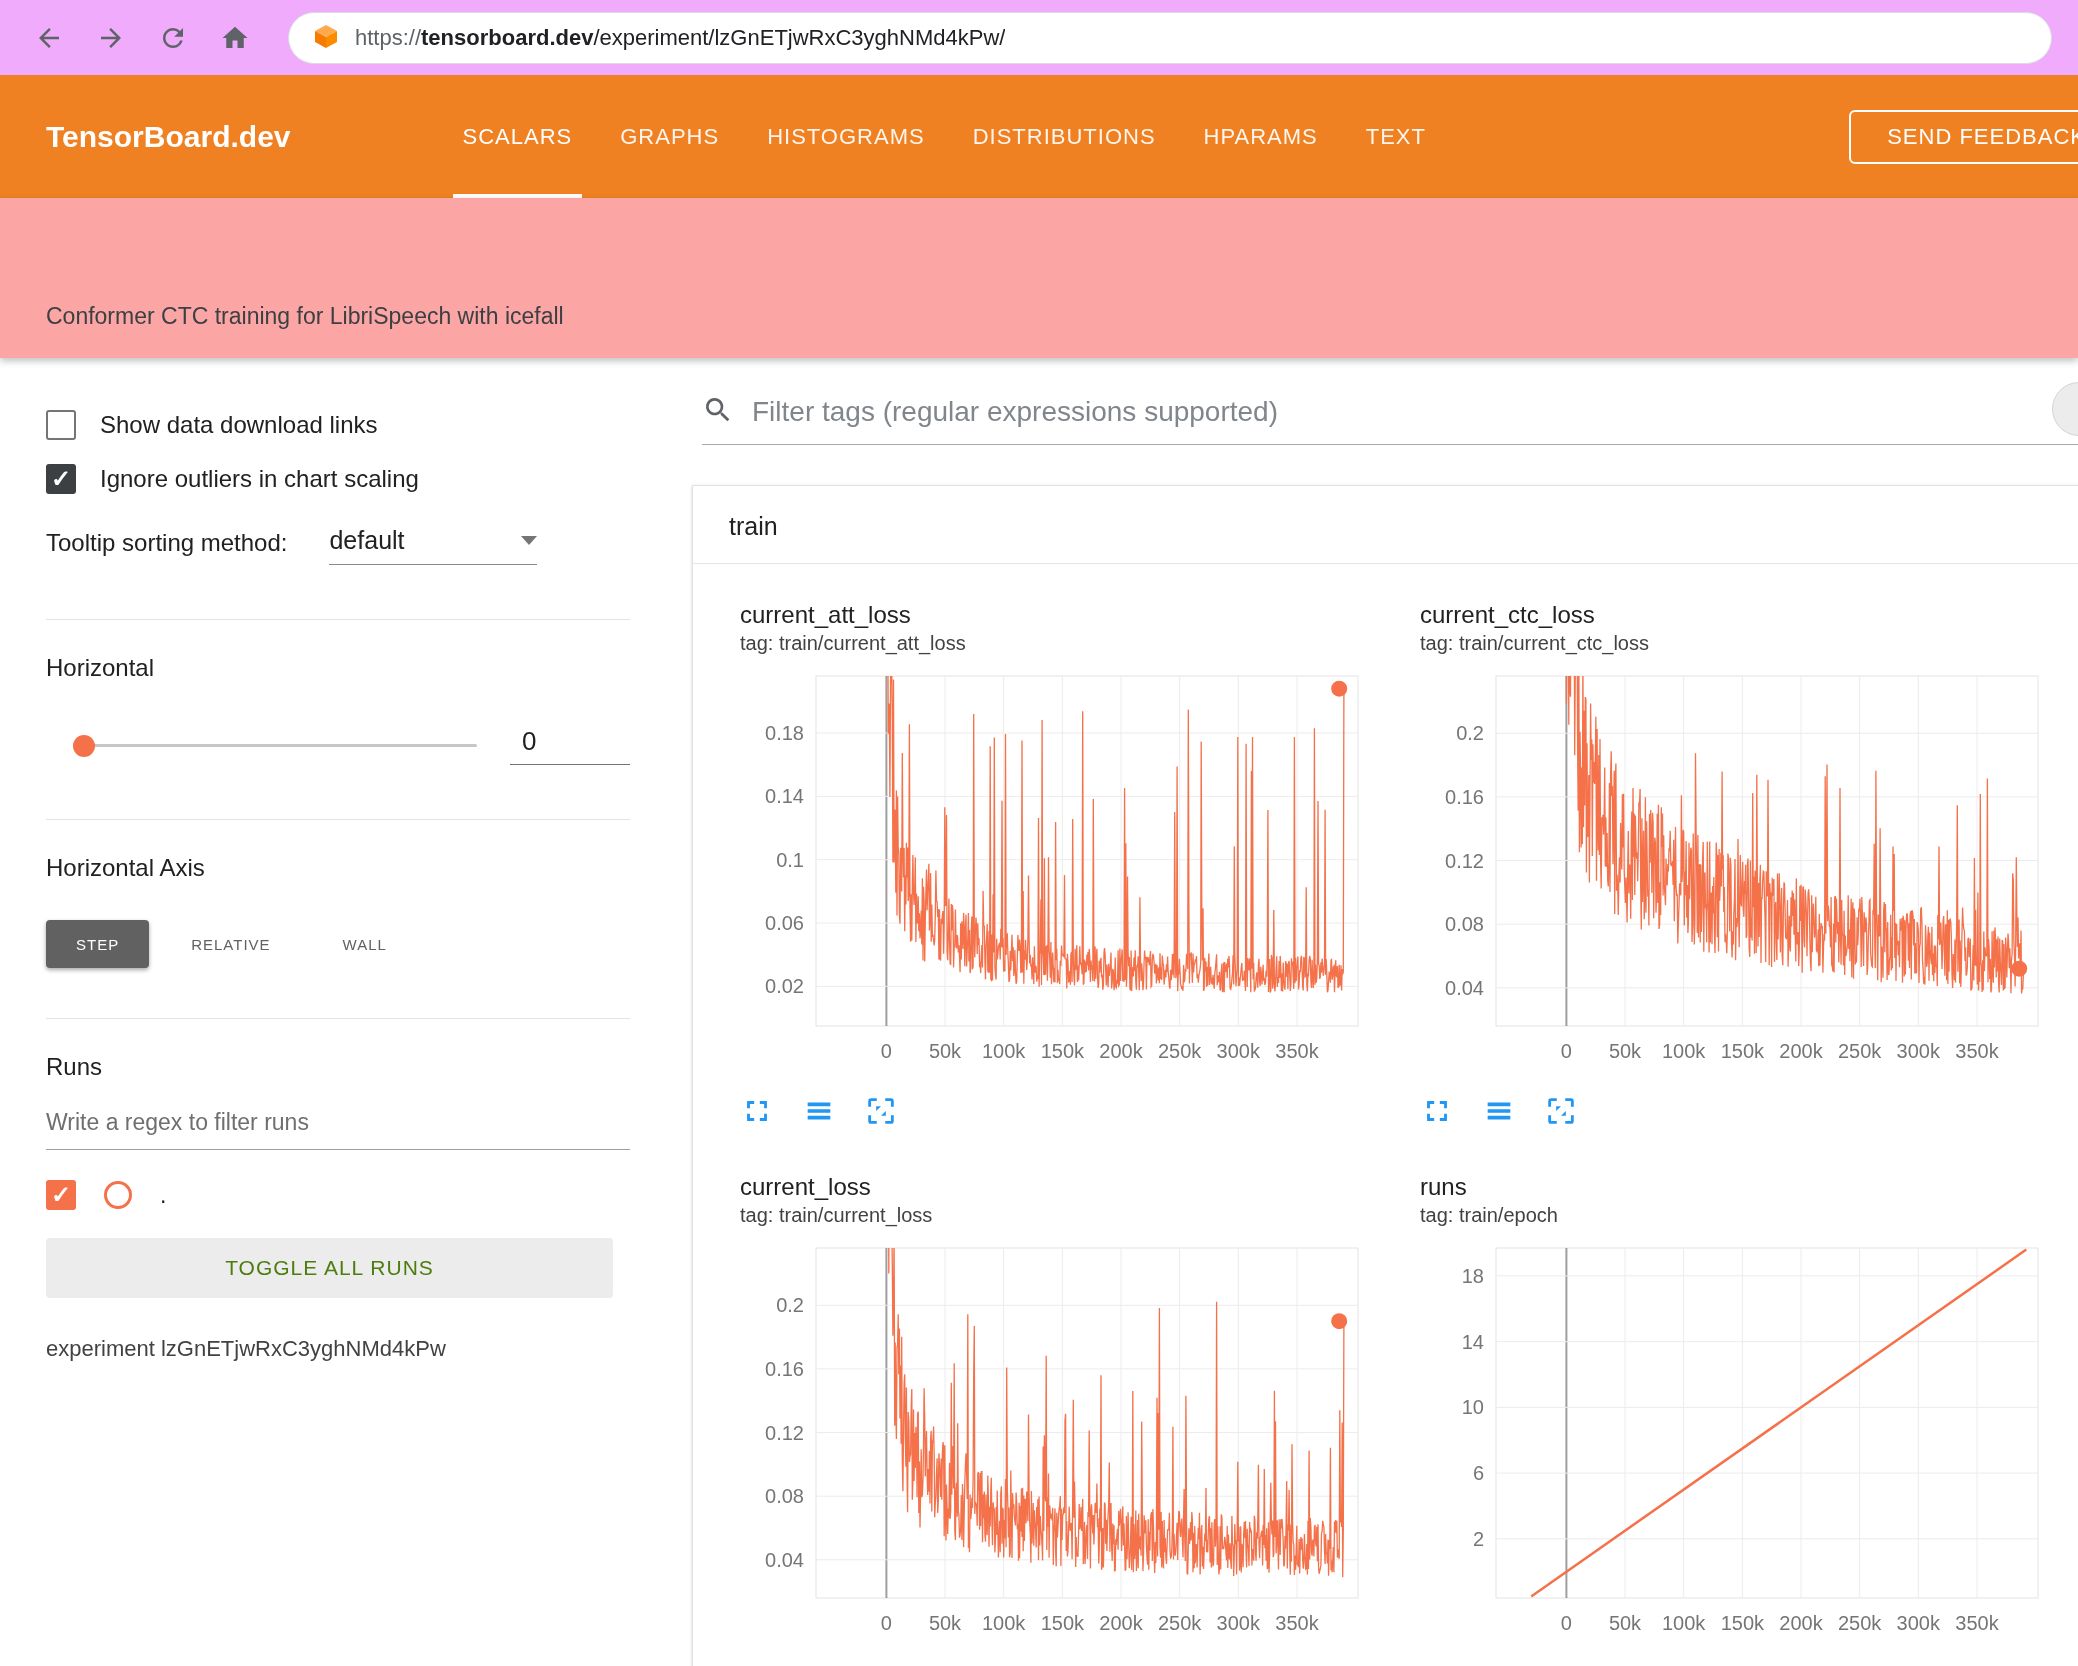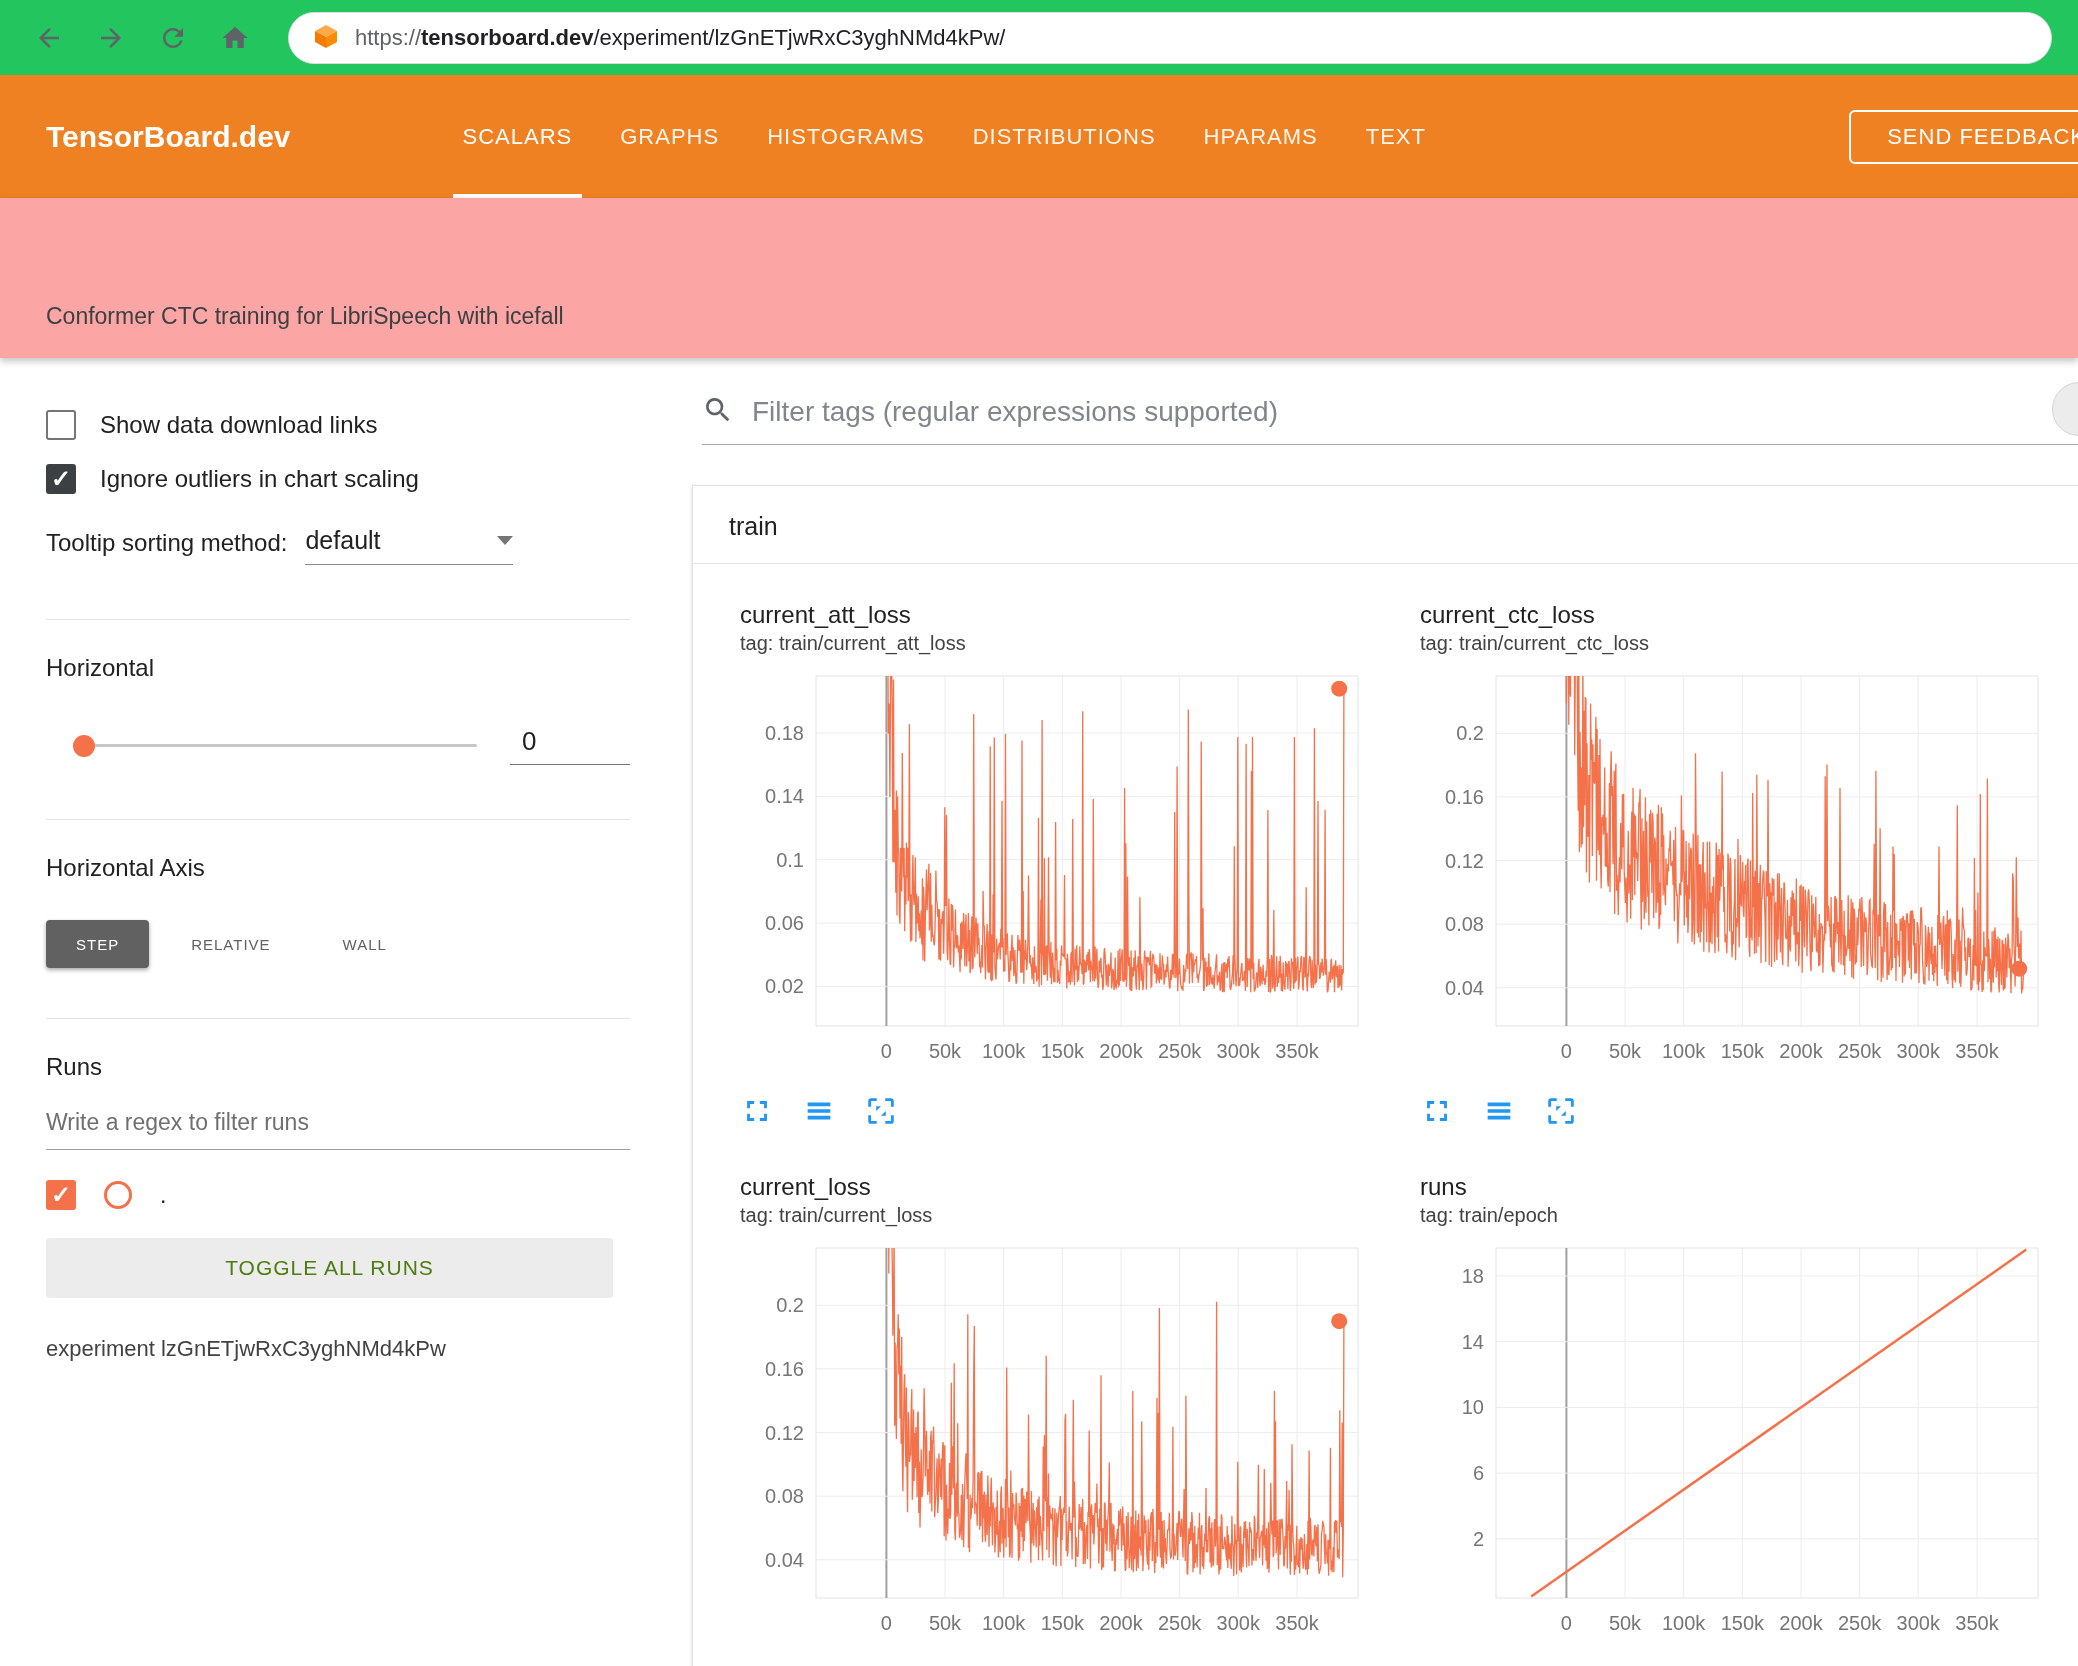--- a/index.html
+++ b/index.html
@@ -1,21 +1,21 @@
 <!DOCTYPE html>
 <html><head>
 <meta charset="utf-8">
 <style>
   html,body{margin:0;padding:0}
   body{width:2078px;height:1666px;overflow:hidden;background:#fff;color:#212121;
        font-family:"Liberation Sans",sans-serif;position:relative}
   *{box-sizing:border-box}
 
   
-  .browser-bar{height:75px;display:flex;align-items:center;padding:0 26px;background:#22c55e}
+  .browser-bar{height:75px;display:flex;align-items:center;padding:0 26px;background:#f0abfc}
   .nav-btn{width:46px;height:46px;border:none;background:none;display:flex;align-items:center;
            justify-content:center;margin-right:16px;padding:0;cursor:pointer}
   .address-bar{flex:1;height:52px;border:1px solid #dadce0;border-radius:27px;display:flex;
                align-items:center;padding:0 24px;margin-left:14px;background:#fff}
   .url{font-size:22px;color:#202124;margin-left:16px;white-space:nowrap;overflow:hidden}
   .url .scheme{color:#5f6368}
   .url .domain{font-weight:700}
 
   
   .tb-header{height:123px;background:#ef8122;display:flex;align-items:stretch;padding-left:46px;position:relative;overflow:hidden}
@@ -43,21 +43,21 @@
   .cbx{width:30px;height:30px;border:2px solid #757575;border-radius:3px;position:relative;flex:none;background:#fff}
   .cbx.on{border-color:transparent;background:#3c4043}
   .cbx.orange.on{background:#f4714a}
   .cbx.on::after{content:"\2713";position:absolute;inset:0;color:#fff;font-size:24px;font-weight:700;
                  display:flex;align-items:center;justify-content:center}
   .check-label{font-size:24px}
   .sec1{padding-top:52px}
 
   .tooltip-row{display:flex;align-items:flex-end;margin:32px 0 54px}
   .tooltip-label{font-size:24px;padding-bottom:8px}
-  .select{margin-left:18px;width:208px;border-bottom:1px solid #8a8a8a;display:flex;align-items:center;
+  .select{margin-left:42px;width:208px;border-bottom:1px solid #8a8a8a;display:flex;align-items:center;
           justify-content:space-between;padding-bottom:9px;cursor:pointer}
   .select-value{font-size:25px}
   .caret{width:0;height:0;border-left:8px solid transparent;border-right:8px solid transparent;
          border-top:9px solid #757575}
 
   .sec-label{font-size:24px;margin:34px 0 0}
   .slider-row{display:flex;align-items:center;margin:44px 0 54px}
   .slider-track{position:relative;width:402px;height:3px;background:#c7c7c7;margin-left:29px;border-radius:2px}
   .slider-thumb{position:absolute;left:-2px;top:50%;transform:translateY(-50%);width:22px;height:22px;
                 border-radius:50%;background:#f4714a;cursor:pointer}

